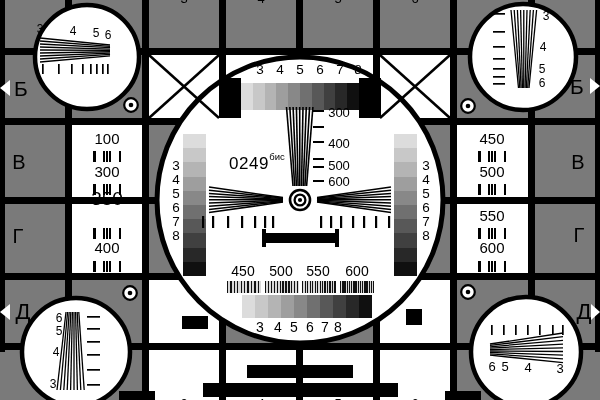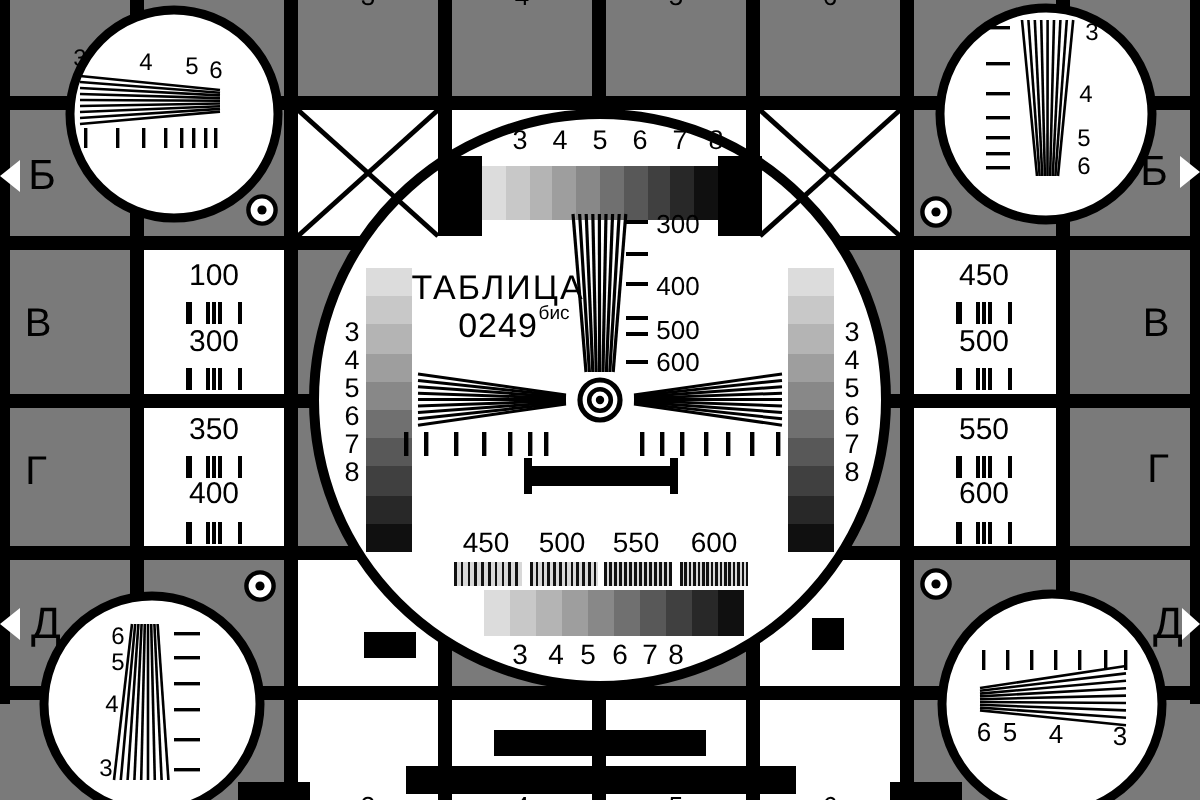--- a/index.html
+++ b/index.html
@@ -300,21 +300,20 @@
       <circle cx="468" cy="292" r="6.8" fill="#fff" stroke="#000" stroke-width="2.2"></circle>
       <circle cx="468" cy="292" r="2.3" fill="#000"></circle>
       <circle cx="300" cy="200" r="10" fill="#fff" stroke="#000" stroke-width="2.6"></circle>
       <circle cx="300" cy="200" r="5.4" fill="none" stroke="#000" stroke-width="2.3"></circle>
       <circle cx="300" cy="200" r="2.1" fill="#000"></circle>
       <polygon points="10,80 10,96 0,88" fill="#fff"></polygon>
       <polygon points="10,304 10,320 0,312" fill="#fff"></polygon>
       <polygon points="590,78 590,94 600,86" fill="#fff"></polygon>
       <polygon points="591,304 591,320 600,312" fill="#fff"></polygon>
     </svg>
-<div class="lbl" style="left: 249px; top: 144px; font-size: 17px; letter-spacing: 1px;">ТАБЛИЦА</div>
     <div class="lbl" style="left: 249px; top: 163px; font-size: 17px; letter-spacing: 0.5px;">0249</div>
     <div class="lbl" style="left: 277px; top: 157px; font-size: 9.5px;">бис</div>
     <div class="lbl" style="left: 260px; top: 70px; font-size: 13.5px;">3</div>
     <div class="lbl" style="left: 280px; top: 70px; font-size: 13.5px;">4</div>
     <div class="lbl" style="left: 300px; top: 70px; font-size: 13.5px;">5</div>
     <div class="lbl" style="left: 320px; top: 70px; font-size: 13.5px;">6</div>
     <div class="lbl" style="left: 340px; top: 70px; font-size: 13.5px;">7</div>
     <div class="lbl" style="left: 358px; top: 70px; font-size: 13.5px;">8</div>
     <div class="lbl" style="left: 260px; top: 327px; font-size: 14px;">3</div>
     <div class="lbl" style="left: 278px; top: 327px; font-size: 14px;">4</div>
@@ -337,21 +336,21 @@
     <div class="lbl" style="left: 339px; top: 112px; font-size: 13px;">300</div>
     <div class="lbl" style="left: 339px; top: 143px; font-size: 13px;">400</div>
     <div class="lbl" style="left: 339px; top: 165px; font-size: 13px;">500</div>
     <div class="lbl" style="left: 339px; top: 181px; font-size: 13px;">600</div>
     <div class="lbl" style="left: 243px; top: 271px; font-size: 14px;">450</div>
     <div class="lbl" style="left: 281px; top: 271px; font-size: 14px;">500</div>
     <div class="lbl" style="left: 318px; top: 271px; font-size: 14px;">550</div>
     <div class="lbl" style="left: 357px; top: 271px; font-size: 14px;">600</div>
     <div class="lbl" style="left: 107px; top: 138px; font-size: 15px;">100</div>
     <div class="lbl" style="left: 107px; top: 171px; font-size: 15px;">300</div>
-    <div class="lbl" style="left: 107px; top: 215px; font-size: 15px;">350</div>
+    <div class="lbl" style="left: 107px; top: 198px; font-size: 19px;">350</div>
     <div class="lbl" style="left: 107px; top: 247px; font-size: 15px;">400</div>
     <div class="lbl" style="left: 492px; top: 138px; font-size: 15px;">450</div>
     <div class="lbl" style="left: 492px; top: 171px; font-size: 15px;">500</div>
     <div class="lbl" style="left: 492px; top: 215px; font-size: 15px;">550</div>
     <div class="lbl" style="left: 492px; top: 247px; font-size: 15px;">600</div>
     <div class="lbl" style="left: 21px; top: 88px; font-size: 21px;">Б</div>
     <div class="lbl" style="left: 19px; top: 162px; font-size: 20px;">В</div>
     <div class="lbl" style="left: 18px; top: 236px; font-size: 20px;">Г</div>
     <div class="lbl" style="left: 23px; top: 312px; font-size: 22px;">Д</div>
     <div class="lbl" style="left: 577px; top: 86px; font-size: 21px;">Б</div>

